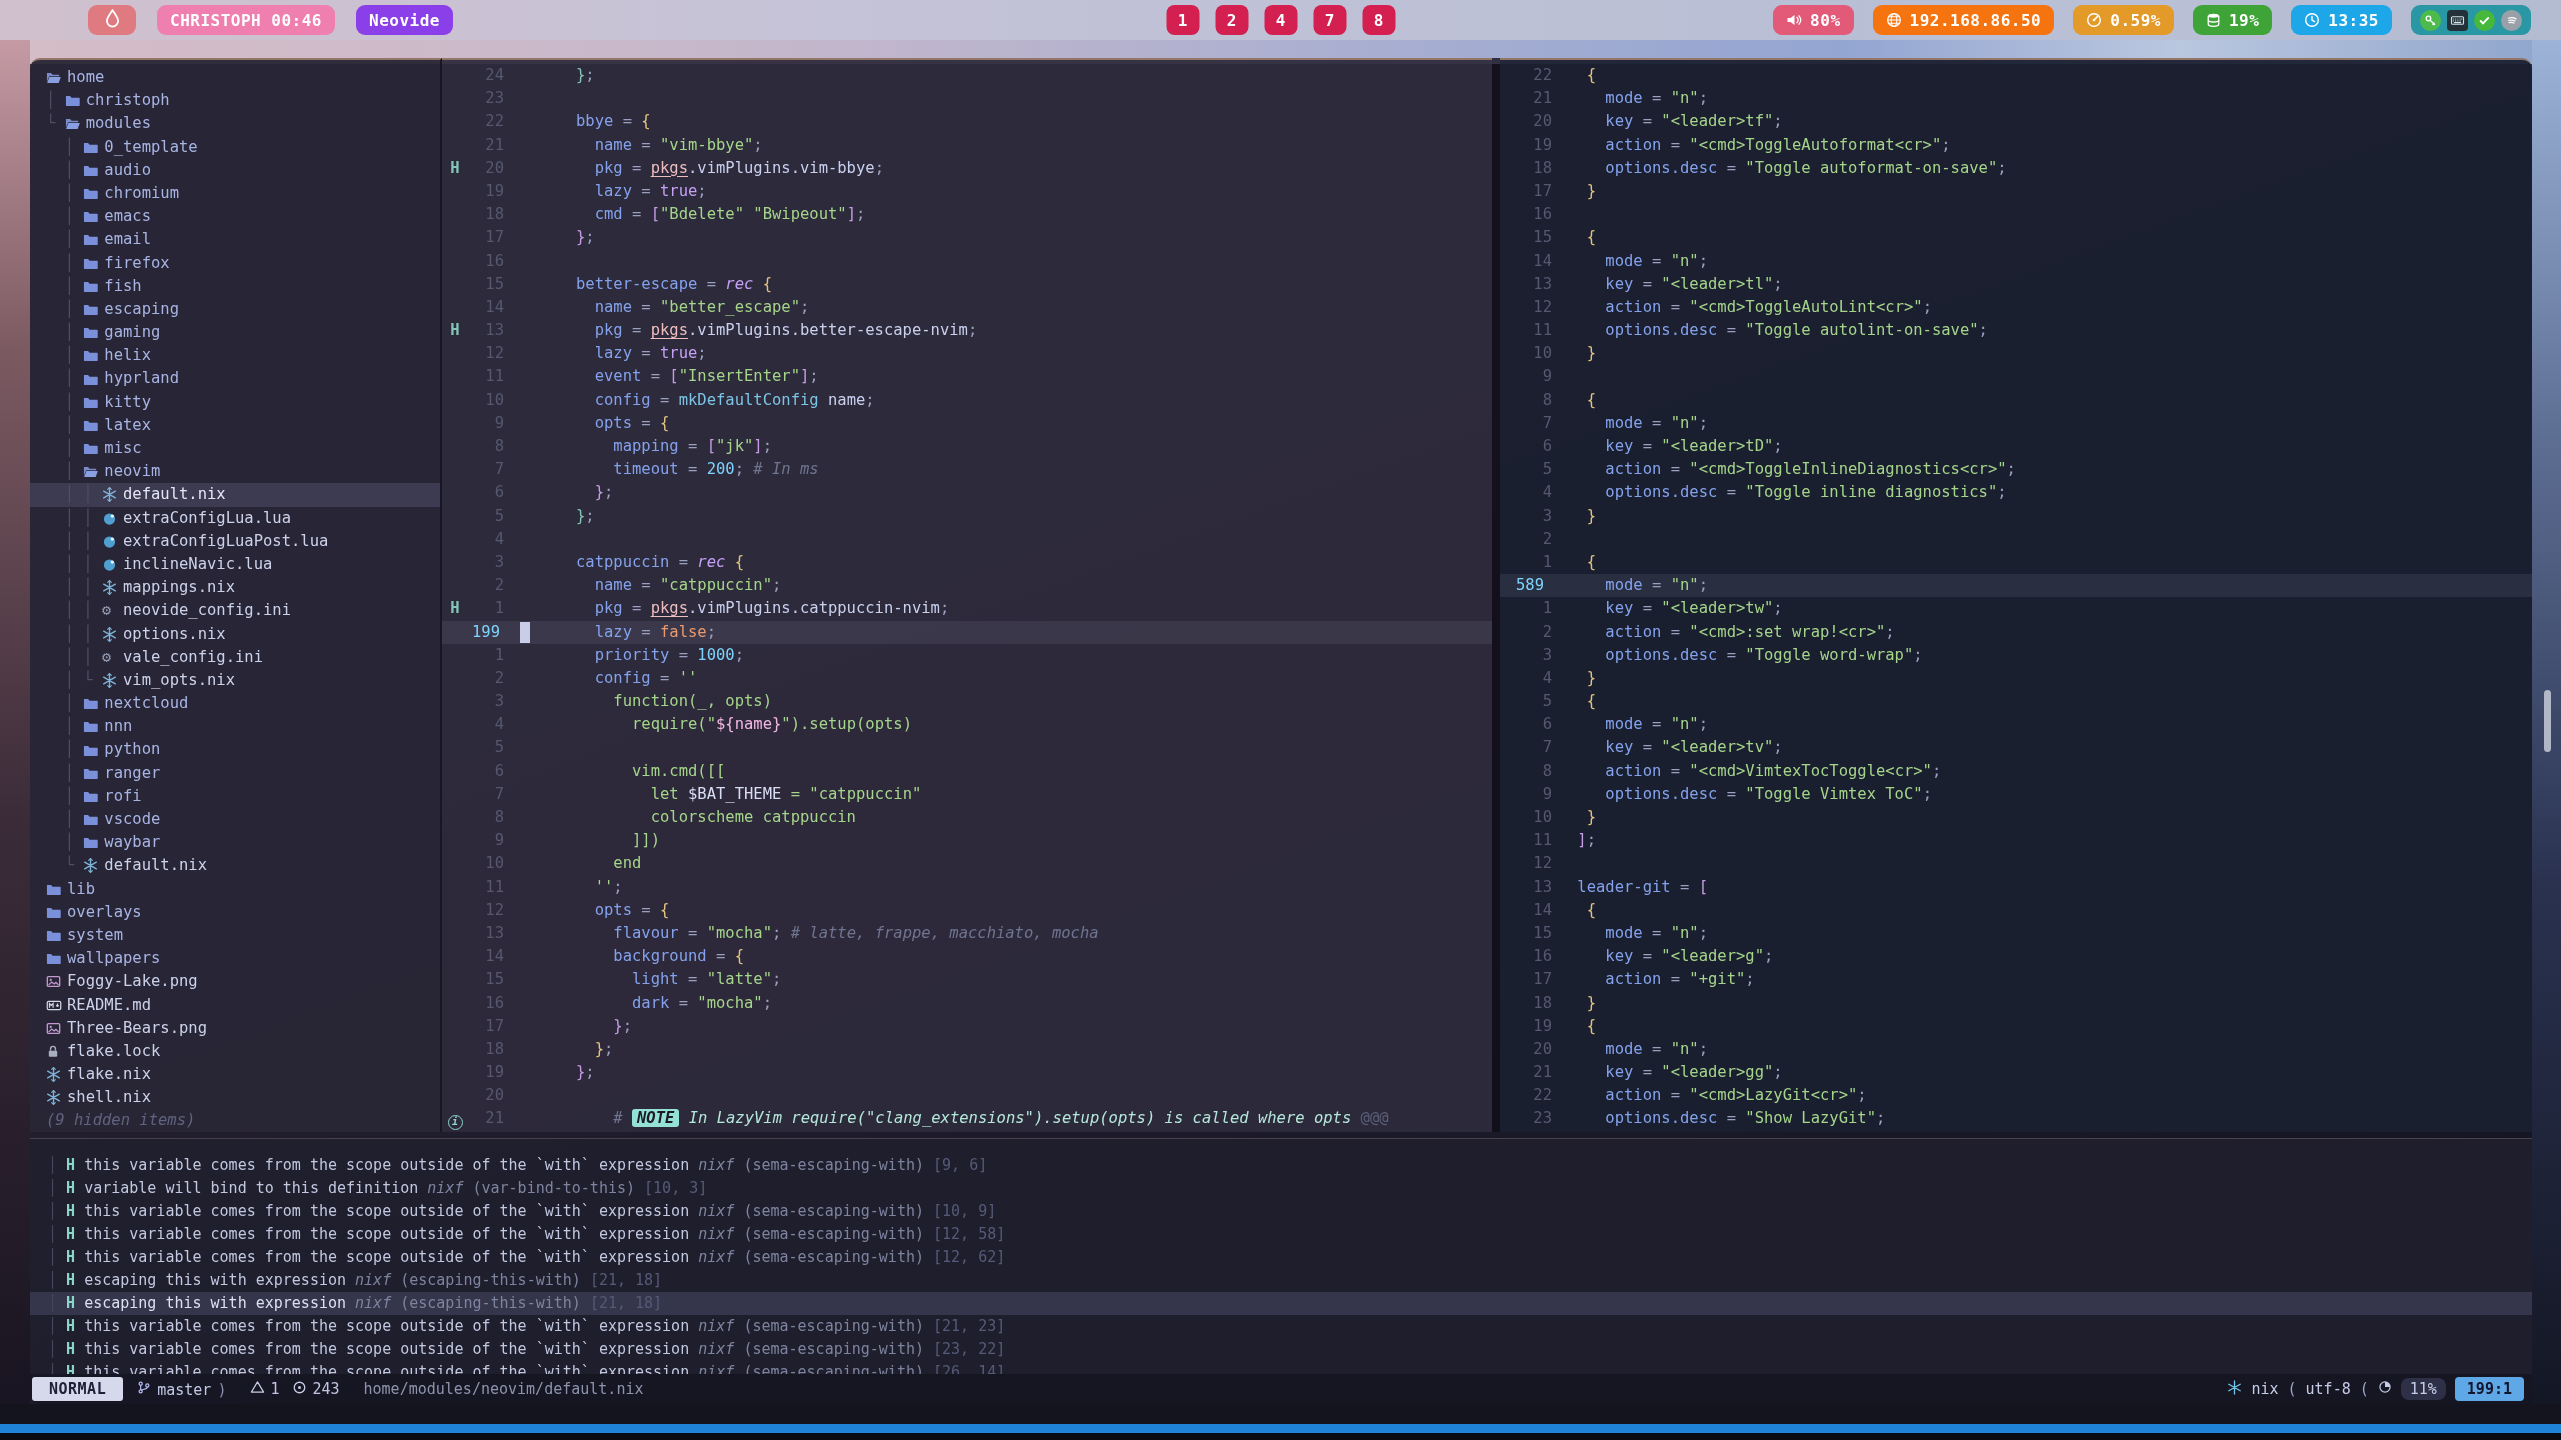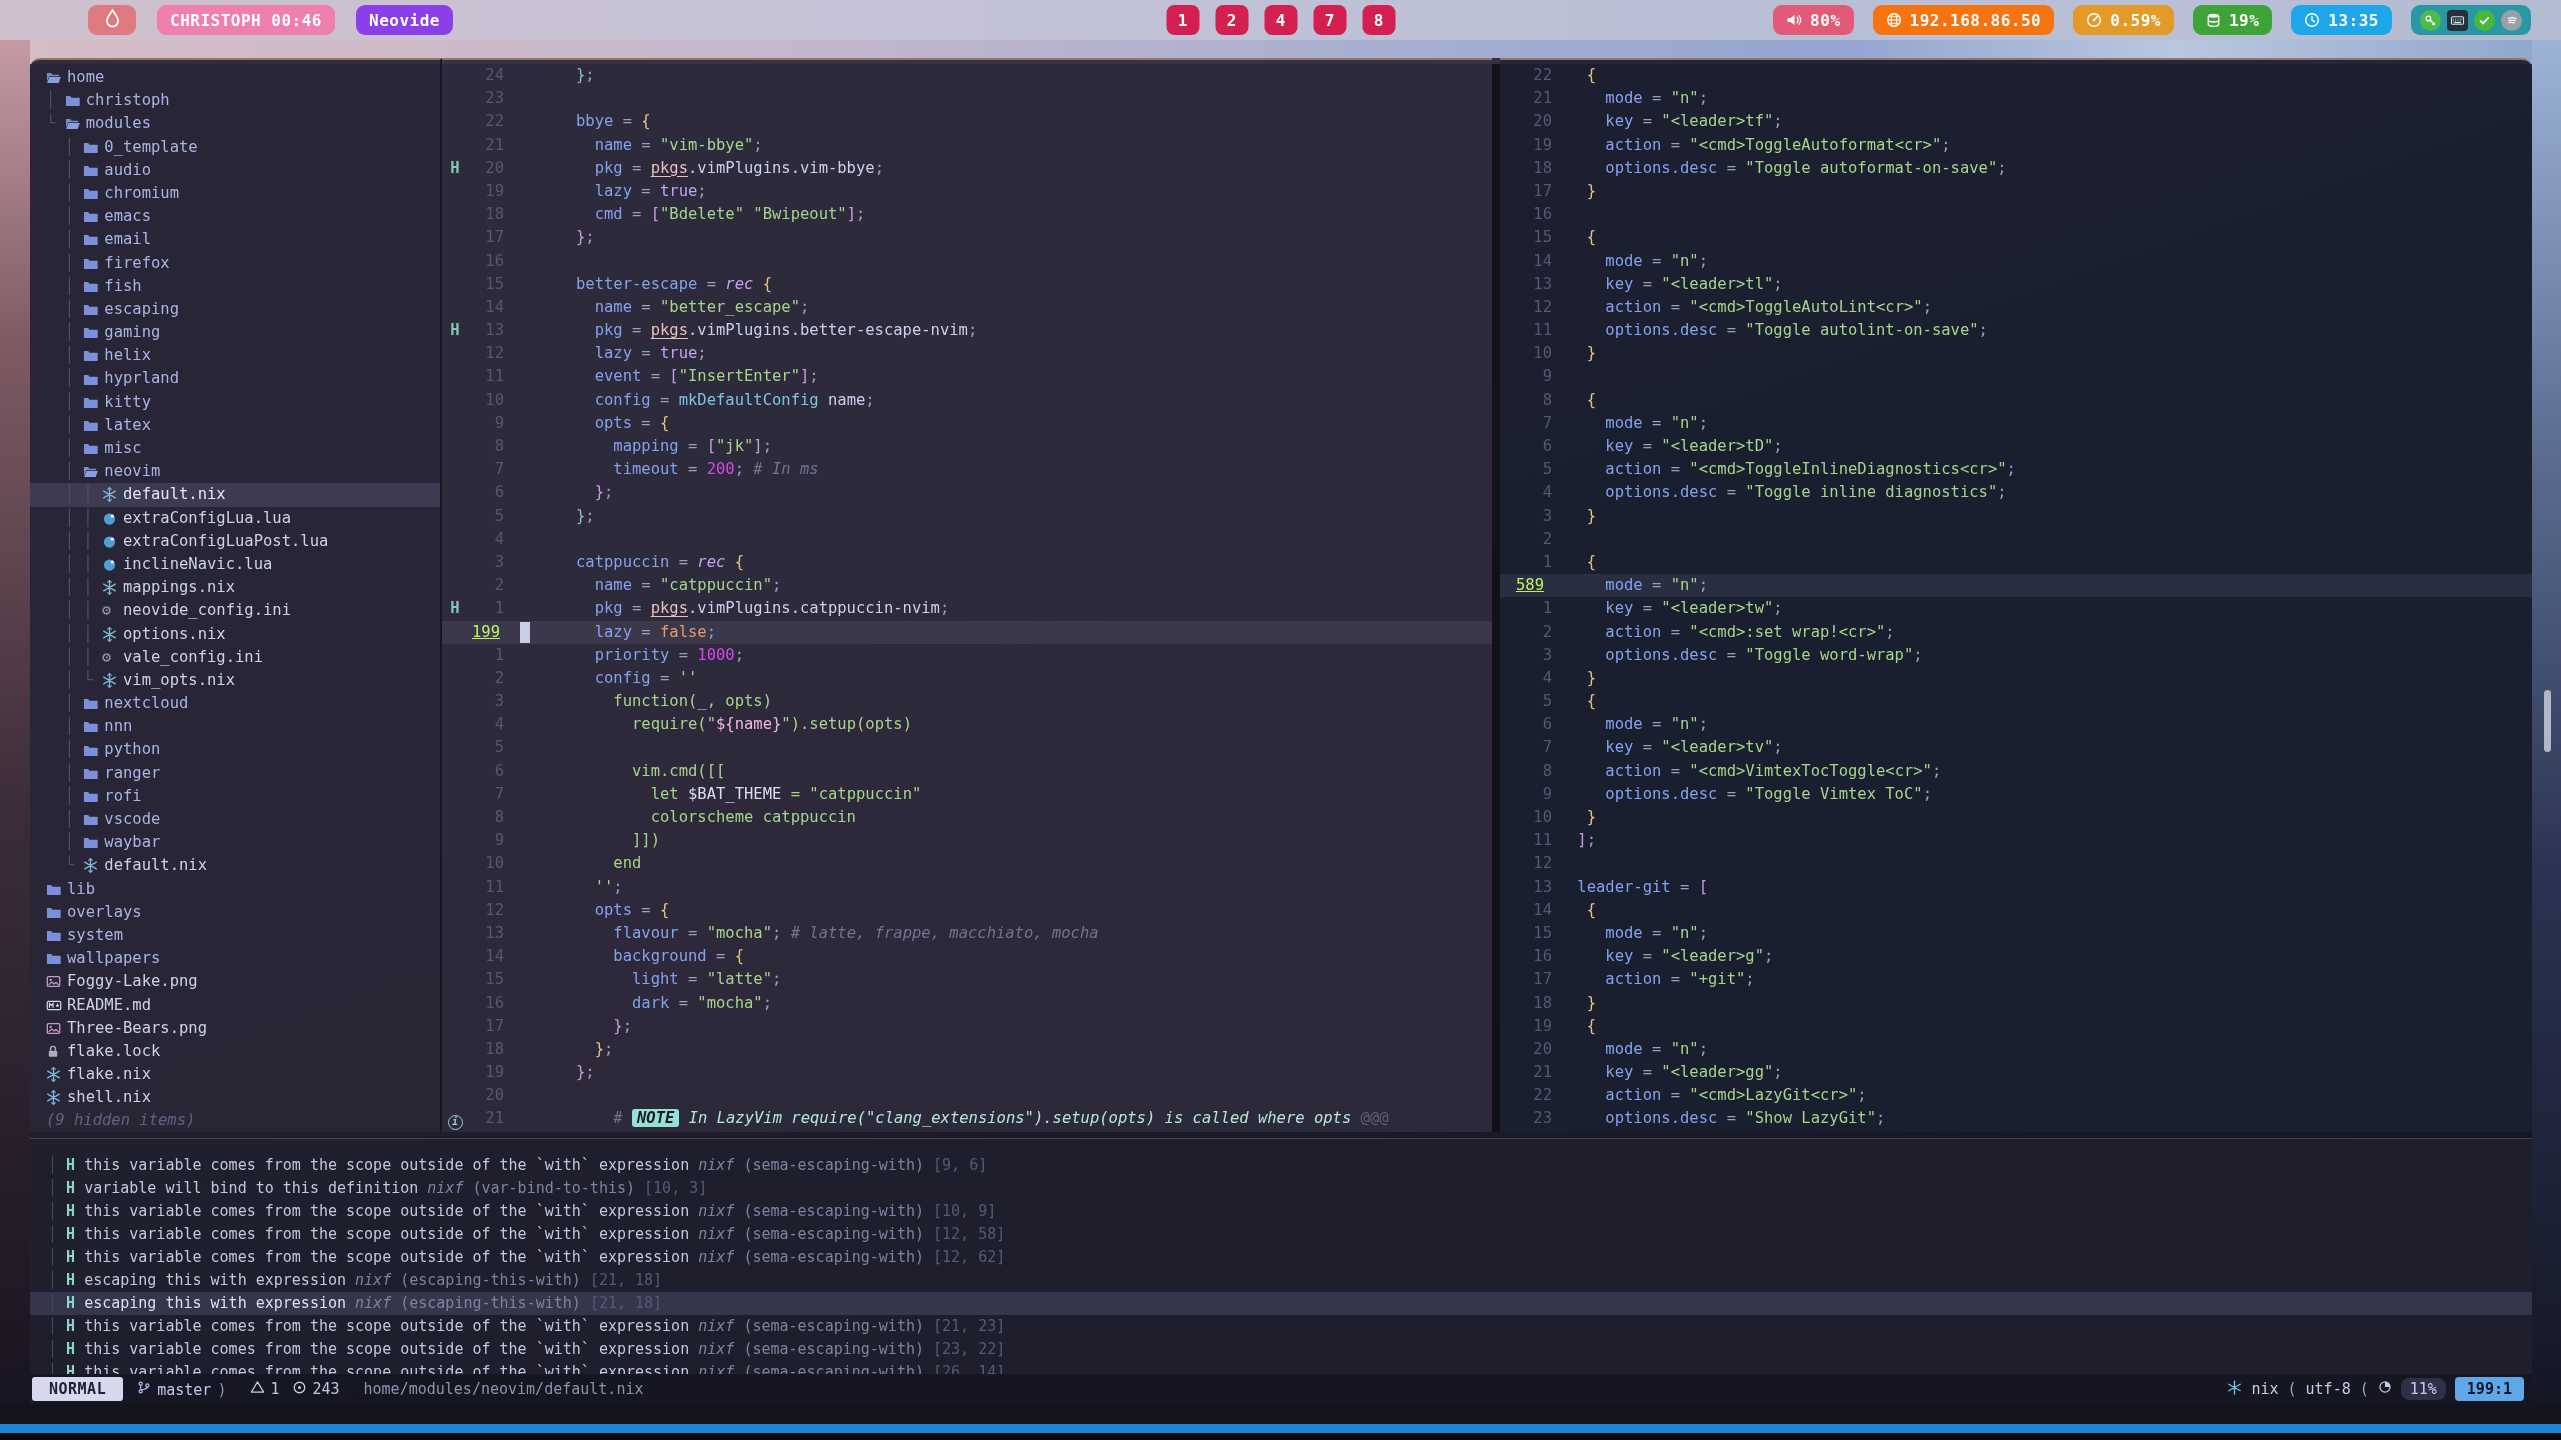--- a/index.html
+++ b/index.html
@@ -46,28 +46,28 @@
            border-top:1px solid rgba(120,100,105,.5); overflow:hidden; padding-top:15px; }
 
   
   .codewrap { padding-top:4px; font-size:15.5px; line-height:23.2px; }
   .cl { position:relative; white-space:pre; height:23.2px; }
   .cl.cur { background:rgba(205,205,235,.09); }
   .sign { display:inline-block; width:26px; text-align:center; color:#83c5b8; font-weight:bold; }
   .right .sign { width:12px; }
   .num  { display:inline-block; width:52px; text-align:right; padding-right:16px; color:#565870; }
   .right .num { width:56px; }
-  .numcur { text-align:left; padding-left:4px; color:#bef264;text-decoration:underline; }
+  .numcur { text-align:left; padding-left:4px; color:#7dd3fc; }
   .code { white-space:pre; }
   .cursor { position:absolute; left:78px; top:1px; width:10px; height:21px; background:#c9cde8; }
   .infosign { display:inline-flex; width:15px; height:15px; border:1.5px solid #8bd5ca; border-radius:50%;
               color:#8bd5ca; font-size:10px; align-items:center; justify-content:center; font-style:italic; vertical-align:-2px; font-weight:bold;}
 
   .tk-pl{color:#cdd6f4} .tk-p{color:#c9d0ee} .tk-b{color:#84a2ec} .tk-b2{color:#7dc4e4}
-  .tk-o{color:#9aa0bd} .tk-s{color:#a5d58a} .tk-n2{color:#d946ef} .tk-k{color:#c6a0f6}
+  .tk-o{color:#9aa0bd} .tk-s{color:#a5d58a} .tk-n2{color:#7dd3fc} .tk-k{color:#c6a0f6}
   .tk-k2{color:#c6a0f6;font-style:italic} .tk-f{color:#ea9a6e}
   .tk-c2{color:#6f7490;font-style:italic}
   .tk-u{color:#eebebe;text-decoration:underline;text-underline-offset:3px}
   .tk-g{color:#a5d58a} .tk-i{color:#f2b7e3} .tk-w{color:#d9def4} .tk-t{color:#83c5b8}
   .tk-y{color:#e3c381} .tk-m{color:#c79ce4} .tk-d{color:#5b5e78}
   .tk-nt{background:#94e2d5;color:#1b1b28;font-weight:bold;font-style:italic;padding:0 5px;border-radius:3px}
   .tk-ni{color:#b4e7da;font-style:italic}
 
   
   .treewrap { padding-top:6px; font-size:15.5px; line-height:23.2px; }

